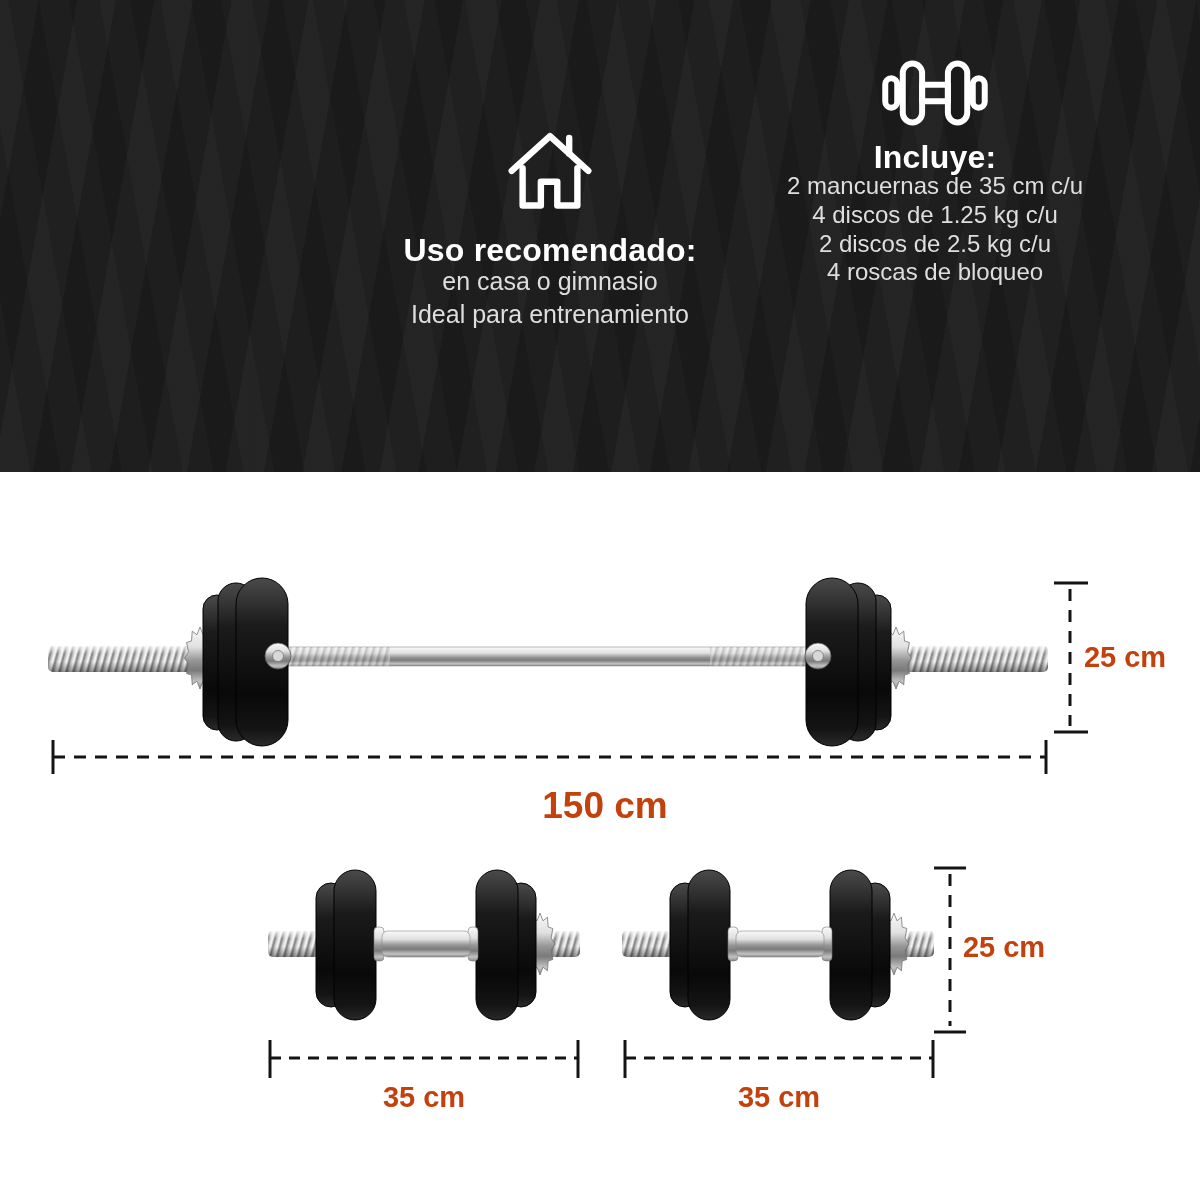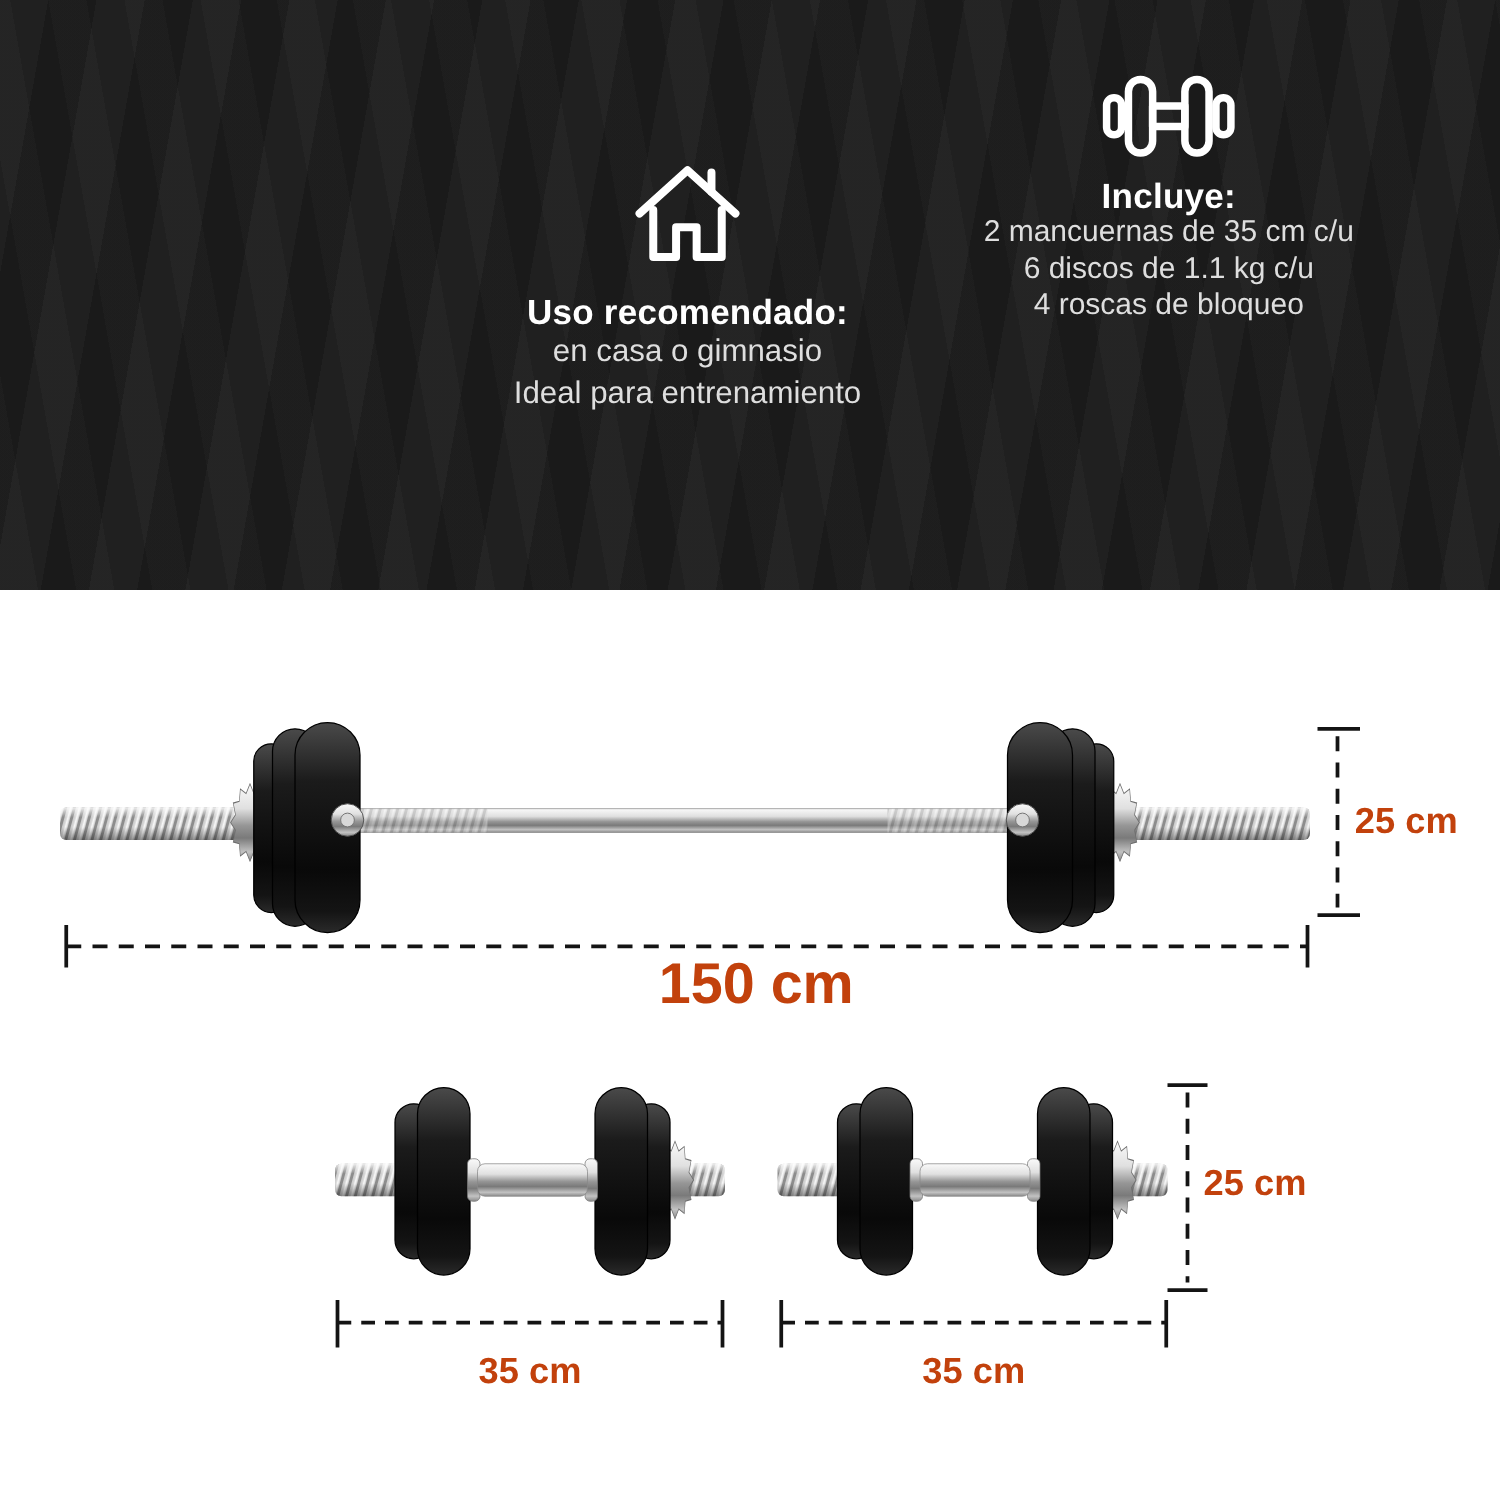--- a/index.html
+++ b/index.html
@@ -11,39 +11,39 @@
   .top{
     position:absolute;left:0;top:0;width:1200px;height:472px;
     background-color:#1c1c1c;
     background-image:
       repeating-linear-gradient(100deg, rgba(255,255,255,0.022) 0 38px, rgba(0,0,0,0.05) 38px 76px),
       repeating-linear-gradient(80deg, rgba(255,255,255,0.015) 0 30px, rgba(0,0,0,0.04) 30px 60px);
   }
   .feature{position:absolute;display:flex;flex-direction:column;align-items:center;text-align:center;}
   .feature .icon{display:block;}
   .feature h3{
-    margin:0;color:#ffffff;font-size:28px;font-weight:bold;line-height:30px;letter-spacing:0.2px;
+    margin:0;color:#ffffff;font-size:32px;font-weight:bold;line-height:30px;letter-spacing:0.2px;
   }
   .feature p{margin:0;color:#dedede;font-weight:400;}
   .f-body{font-size:25px;line-height:33px;}
   .f-list{font-size:24px;line-height:28.8px;}
   .feat-1{left:70px;top:111px;width:300px;}
   .feat-1 .icon{margin-bottom:24px;}
   .feat-2{left:395px;top:127px;width:310px;}
   .feat-2 .icon{margin-bottom:24px;}
   .feat-3{left:745px;top:58px;width:380px;}
   .feat-3 .icon{margin-bottom:14px;}
   
   .bottom{position:absolute;left:0;top:472px;width:1200px;height:728px;background:#ffffff;}
   .equip{position:absolute;left:0;top:0;}
   .dim-label{
     position:absolute;color:#c2410c;font-weight:bold;text-align:center;white-space:nowrap;
   }
   .lbl-29{font-size:29px;line-height:30px;}
-  .lbl-34{font-size:46px;line-height:34px;}
+  .lbl-34{font-size:37px;line-height:34px;margin-top:20px;}
 </style>
 </head>
 <body>
 
 <div class="top">
 
 
   <div class="feature feat-2">
     <svg class="icon" width="92" height="84" viewBox="0 0 100 92">
       <g fill="none" stroke="#ffffff" stroke-width="7" stroke-linecap="round" stroke-linejoin="round">
@@ -62,21 +62,22 @@
       <g fill="none" stroke="#ffffff" stroke-width="6.5" stroke-linejoin="round">
         <rect x="6" y="22" width="13" height="32" rx="6.5"></rect>
         <rect x="25" y="6" width="21" height="64" rx="10.5"></rect>
         <rect x="46" y="29" width="28" height="18"></rect>
         <rect x="74" y="6" width="21" height="64" rx="10.5"></rect>
         <rect x="101" y="22" width="13" height="32" rx="6.5"></rect>
       </g>
     </svg>
     <h3>Incluye:</h3>
     <p class="f-list">2 mancuernas de 35 cm c/u</p>
-    <p class="f-list">6 discos de 1.1 kg c/u</p>
+    <p class="f-list">4 discos de 1.25 kg c/u</p>
+    <p class="f-list">2 discos de 2.5 kg c/u</p>
     <p class="f-list">4 roscas de bloqueo</p>
   </div>
 </div>
 
 <div class="bottom">
 
   <svg class="equip" width="1200" height="728" viewBox="0 0 1200 728">
     <defs>
       <linearGradient id="plateG" x1="0" y1="0" x2="0" y2="1">
         <stop offset="0" stop-color="#4a4a4a"></stop>

